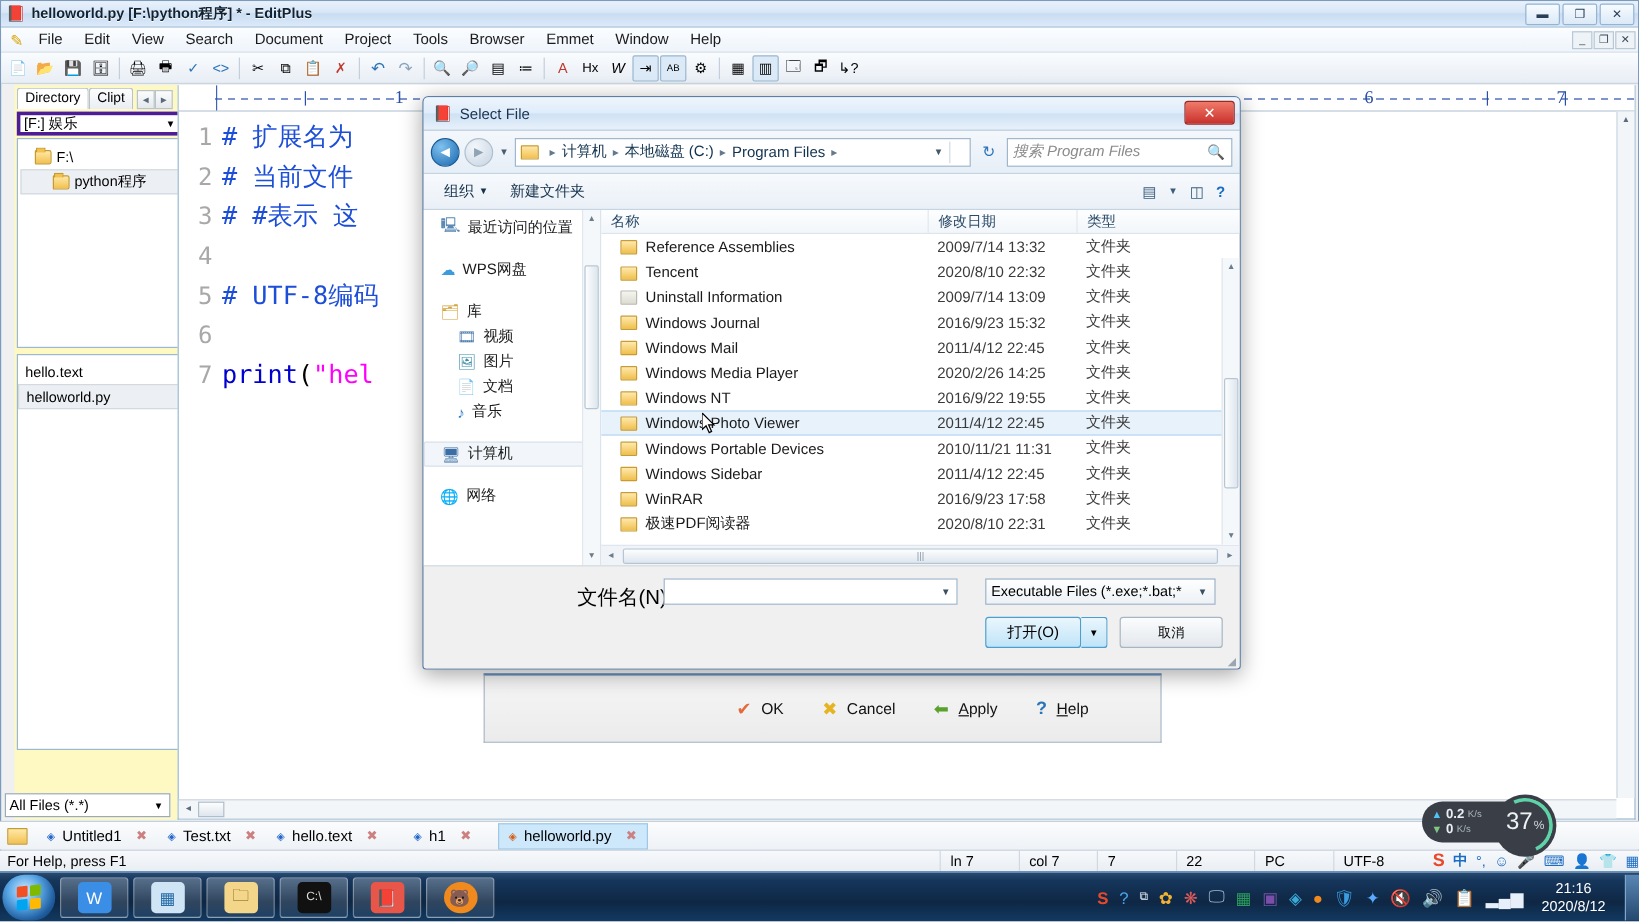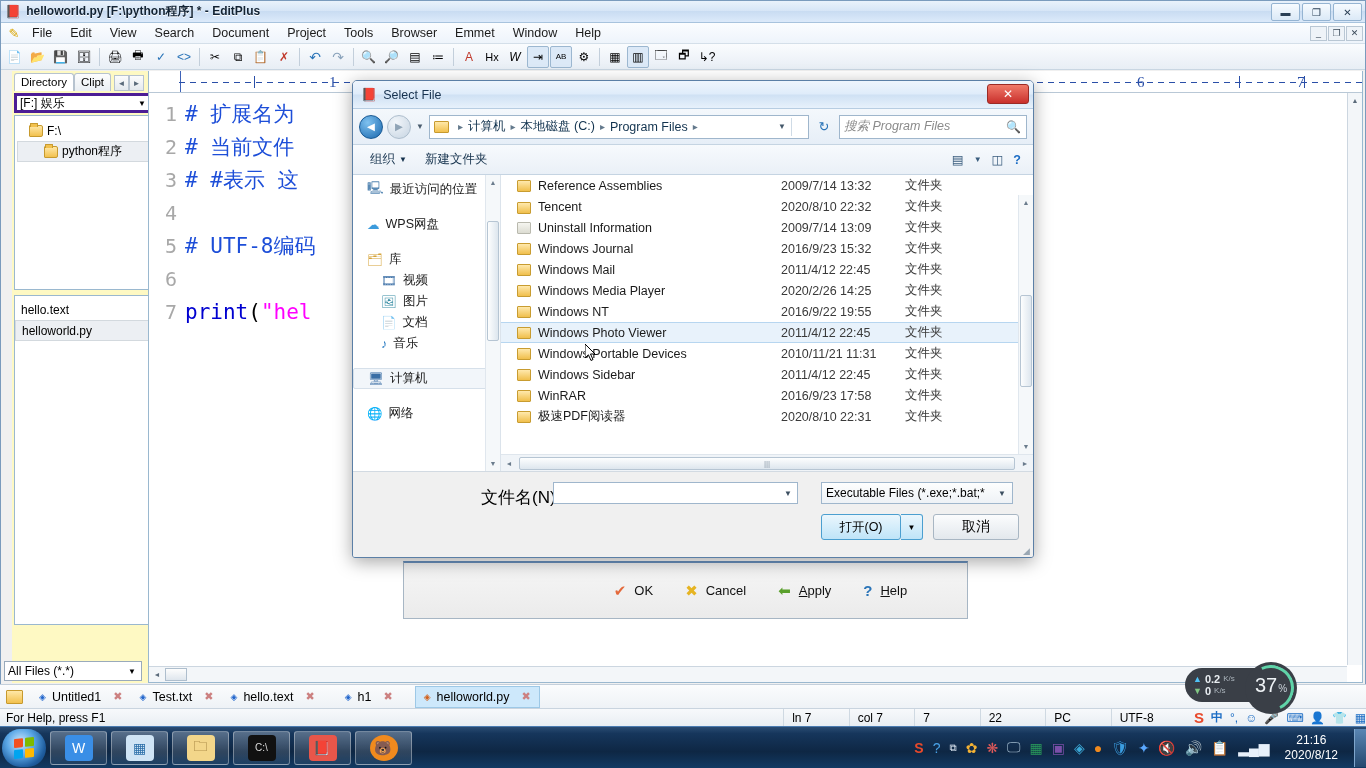--- a/index.html
+++ b/index.html
@@ -353,21 +353,21 @@
     border-radius: 3px; display: flex; align-items: center; justify-content: center; font-size: 12.5px;
   }
   #open-split {
     position: absolute; left: 548px; top: 42px; width: 22px; height: 26px;
     background: linear-gradient(to bottom,#eaf6fd,#bfe4f8); border: 1px solid #4b9fd0;
     border-left: none; border-radius: 0 3px 3px 0; display: flex; align-items: center; justify-content: center; font-size: 8px;
   }
   #cancel-btn {
     position: absolute; left: 580px; top: 42px; width: 86px; height: 26px;
     background: linear-gradient(to bottom,#fbfcfd,#e3e8ed); border: 1px solid #a8b6c3;
-    border-radius: 3px; display: flex; align-items: center; justify-content: center; font-size: 14px;
+    border-radius: 3px; display: flex; align-items: center; justify-content: center; font-size: 11px;
   }
   #dlg-grip { position: absolute; right: 3px; bottom: 1px; font-size: 9px; color: #9aa7b3; }
   #cursor-arrow {
     position: absolute; left: 585px; top: 344px; width: 12px; height: 18px; z-index: 60;
   }
 
   
   #taskbar {
     position: absolute; left: 0; top: 726px; width: 1366px; height: 42px;
     background: linear-gradient(to bottom,#2a4c72 0%,#16365c 16%,#0e2744 60%,#123a63 100%);
@@ -736,20 +736,25 @@
         <span>网络</span>
       </div>
       <div class="np-scroll">
         <div class="sarr">▲</div>
         <div class="sthumb"></div>
         <div class="sarr" style="position:absolute;bottom:0;left:0;right:0;">▼</div>
       </div>
     </div>
 
     <div id="dlg-list-pane">
+      <div id="list-head">
+        <div class="hcell" style="width:272px;">名称</div>
+        <div class="hcell" style="width:124px;">修改日期</div>
+        <div class="hcell" style="flex:1;">类型</div>
+      </div>
       <div id="list-rows">
 
         <div class="lrow">
           <div class="lname" style="width:272px;">
               <span class="fico"></span>
               <span>Reference Assemblies</span>
             </div>
           <div class="ldate" style="width:124px;padding-left:8px;">2009/7/14 13:32</div>
           <div class="ltype" style="padding-left:8px;">文件夹</div>
         </div>

